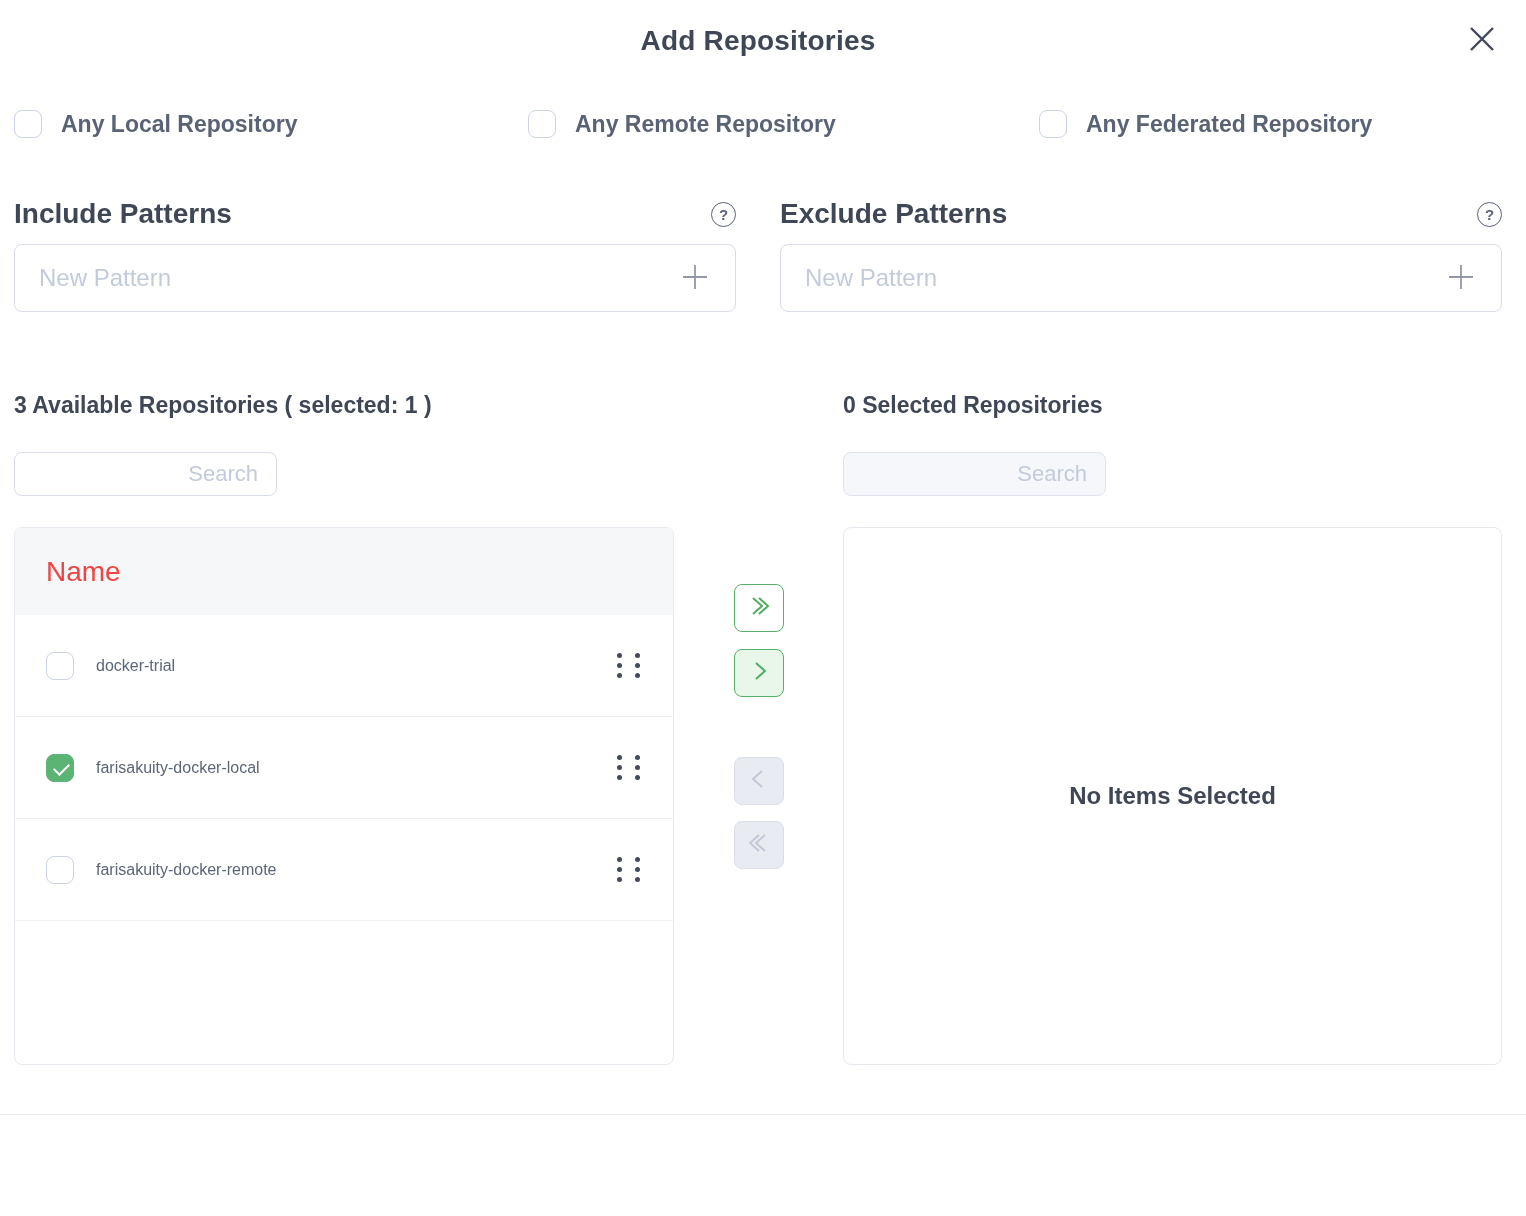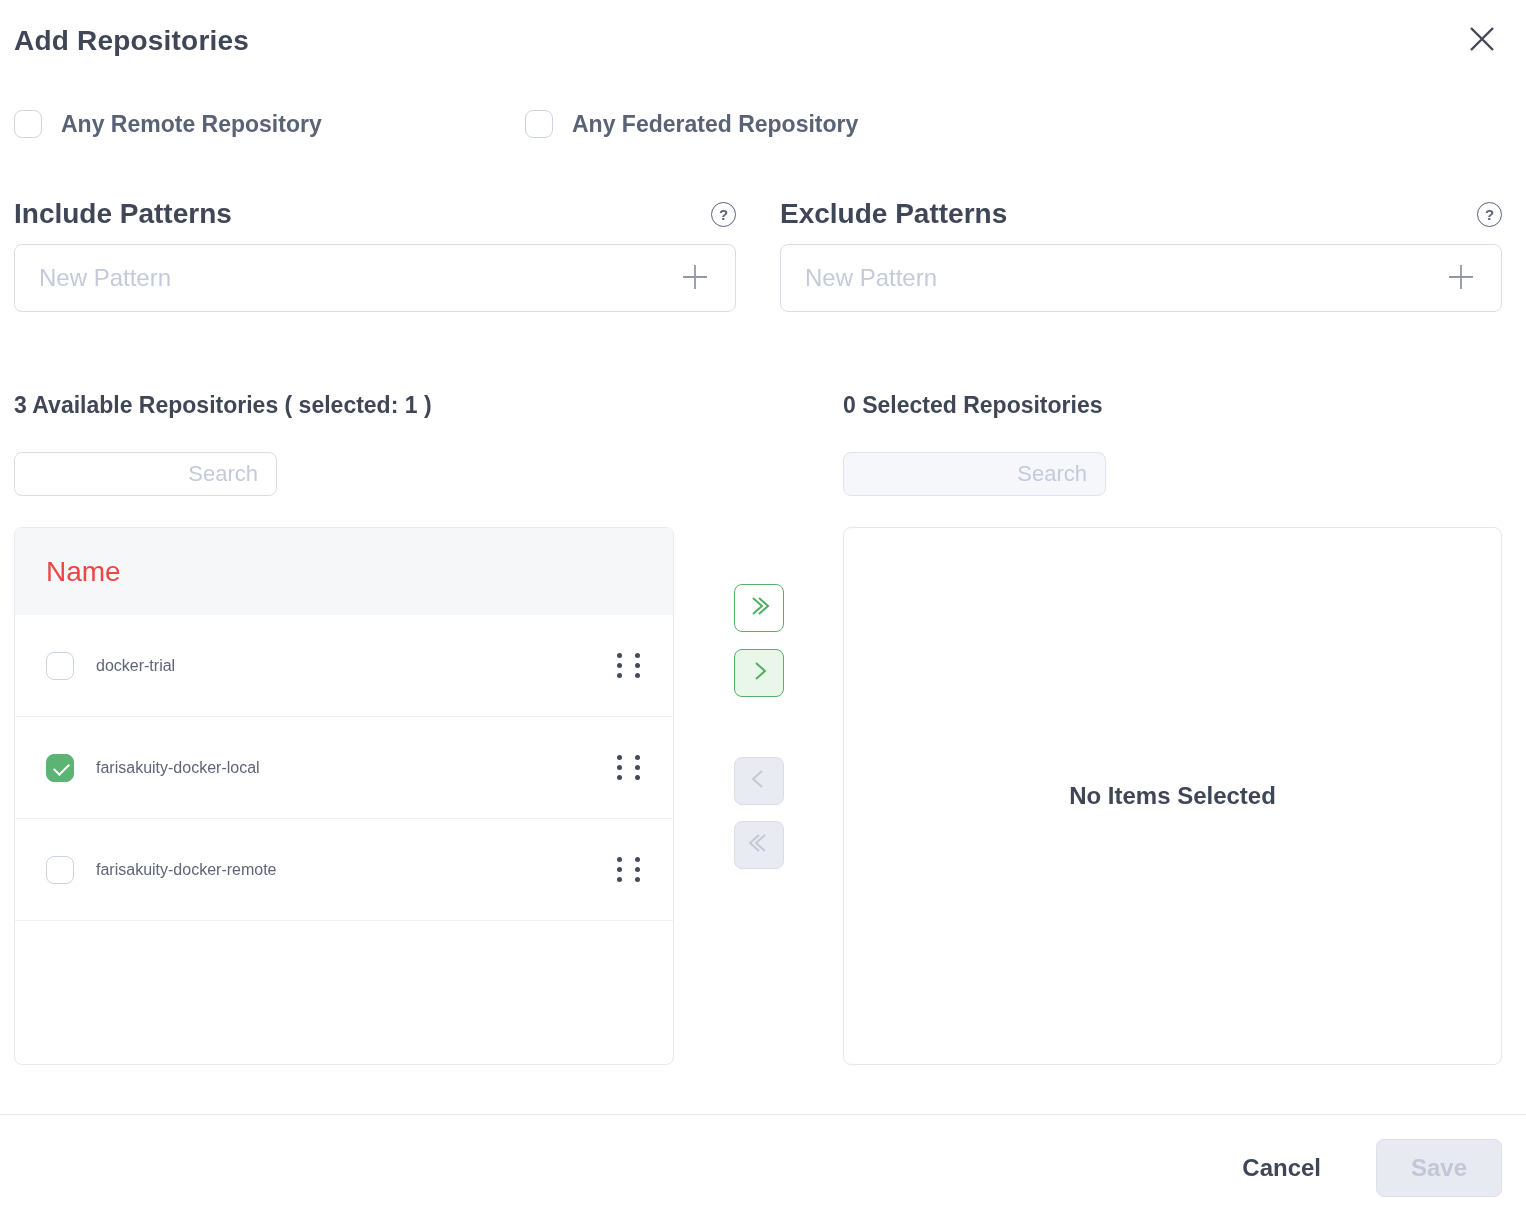--- a/index.html
+++ b/index.html
@@ -3,21 +3,21 @@
 <meta charset="utf-8">
 <style>
   * { margin:0; padding:0; box-sizing:border-box; }
   html,body { width:1526px; height:1216px; background:#fff; overflow:hidden;
               font-family:"Liberation Sans","DejaVu Sans",sans-serif; }
 
   .modal { width:1526px; height:1216px; background:#fff; display:flex; flex-direction:column; }
   .content { padding:24px 24px 0 14px; flex:0 0 auto; }
 
   
-  .hdr { position:relative; height:34px; margin-bottom:52px; }
+  .hdr { position:relative; height:34px; margin-bottom:52px;text-align:center; }
   .hdr h1 { font-size:28px; line-height:34px; font-weight:700; color:#3f4757; letter-spacing:.2px; }
   .close-btn { position:absolute; top:-2px; right:2px; width:36px; height:36px; background:none; border:none;
                cursor:pointer; display:flex; align-items:center; justify-content:center; }
 
   
   .cb-row { display:flex; align-items:center; height:28px; margin-bottom:63px; }
   .cb-item { display:flex; align-items:center; gap:19px; }
   .cb-item.w1 { width:514px; } .cb-item.w2 { width:511px; } .cb-item.w3 { flex:1; }
   .checkbox { width:28px; height:28px; border:1px solid #ccd3e4; border-radius:8px; background:#fff;
               flex:0 0 auto; position:relative; cursor:pointer; }
@@ -94,20 +94,24 @@
       <button class="close-btn">
         <span>
           <svg width="32" height="32" viewBox="0 0 32 32">
               <path d="M5 5 L27 27 M27 5 L5 27" stroke="#414857" stroke-width="2.4" fill="none"></path>
             </svg>
         </span>
       </button>
     </div>
 
     <div class="cb-row">
+      <div class="cb-item w1">
+        <span class="checkbox"></span>
+        <span class="cb-label">Any Local Repository</span>
+      </div>
       <div class="cb-item w2">
         <span class="checkbox"></span>
         <span class="cb-label">Any Remote Repository</span>
       </div>
       <div class="cb-item w3">
         <span class="checkbox"></span>
         <span class="cb-label">Any Federated Repository</span>
       </div>
     </div>
 
@@ -229,17 +233,13 @@
         <div class="right-panel">
           <span class="empty-text">No Items Selected</span>
         </div>
       </div>
 
     </div>
   </div>
 
   <div class="divider"></div>
 
-  <div class="footer">
-    <button class="cancel-btn">Cancel</button>
-    <button class="save-btn disabled">Save</button>
-  </div>
 </div>
 
 </body></html>

